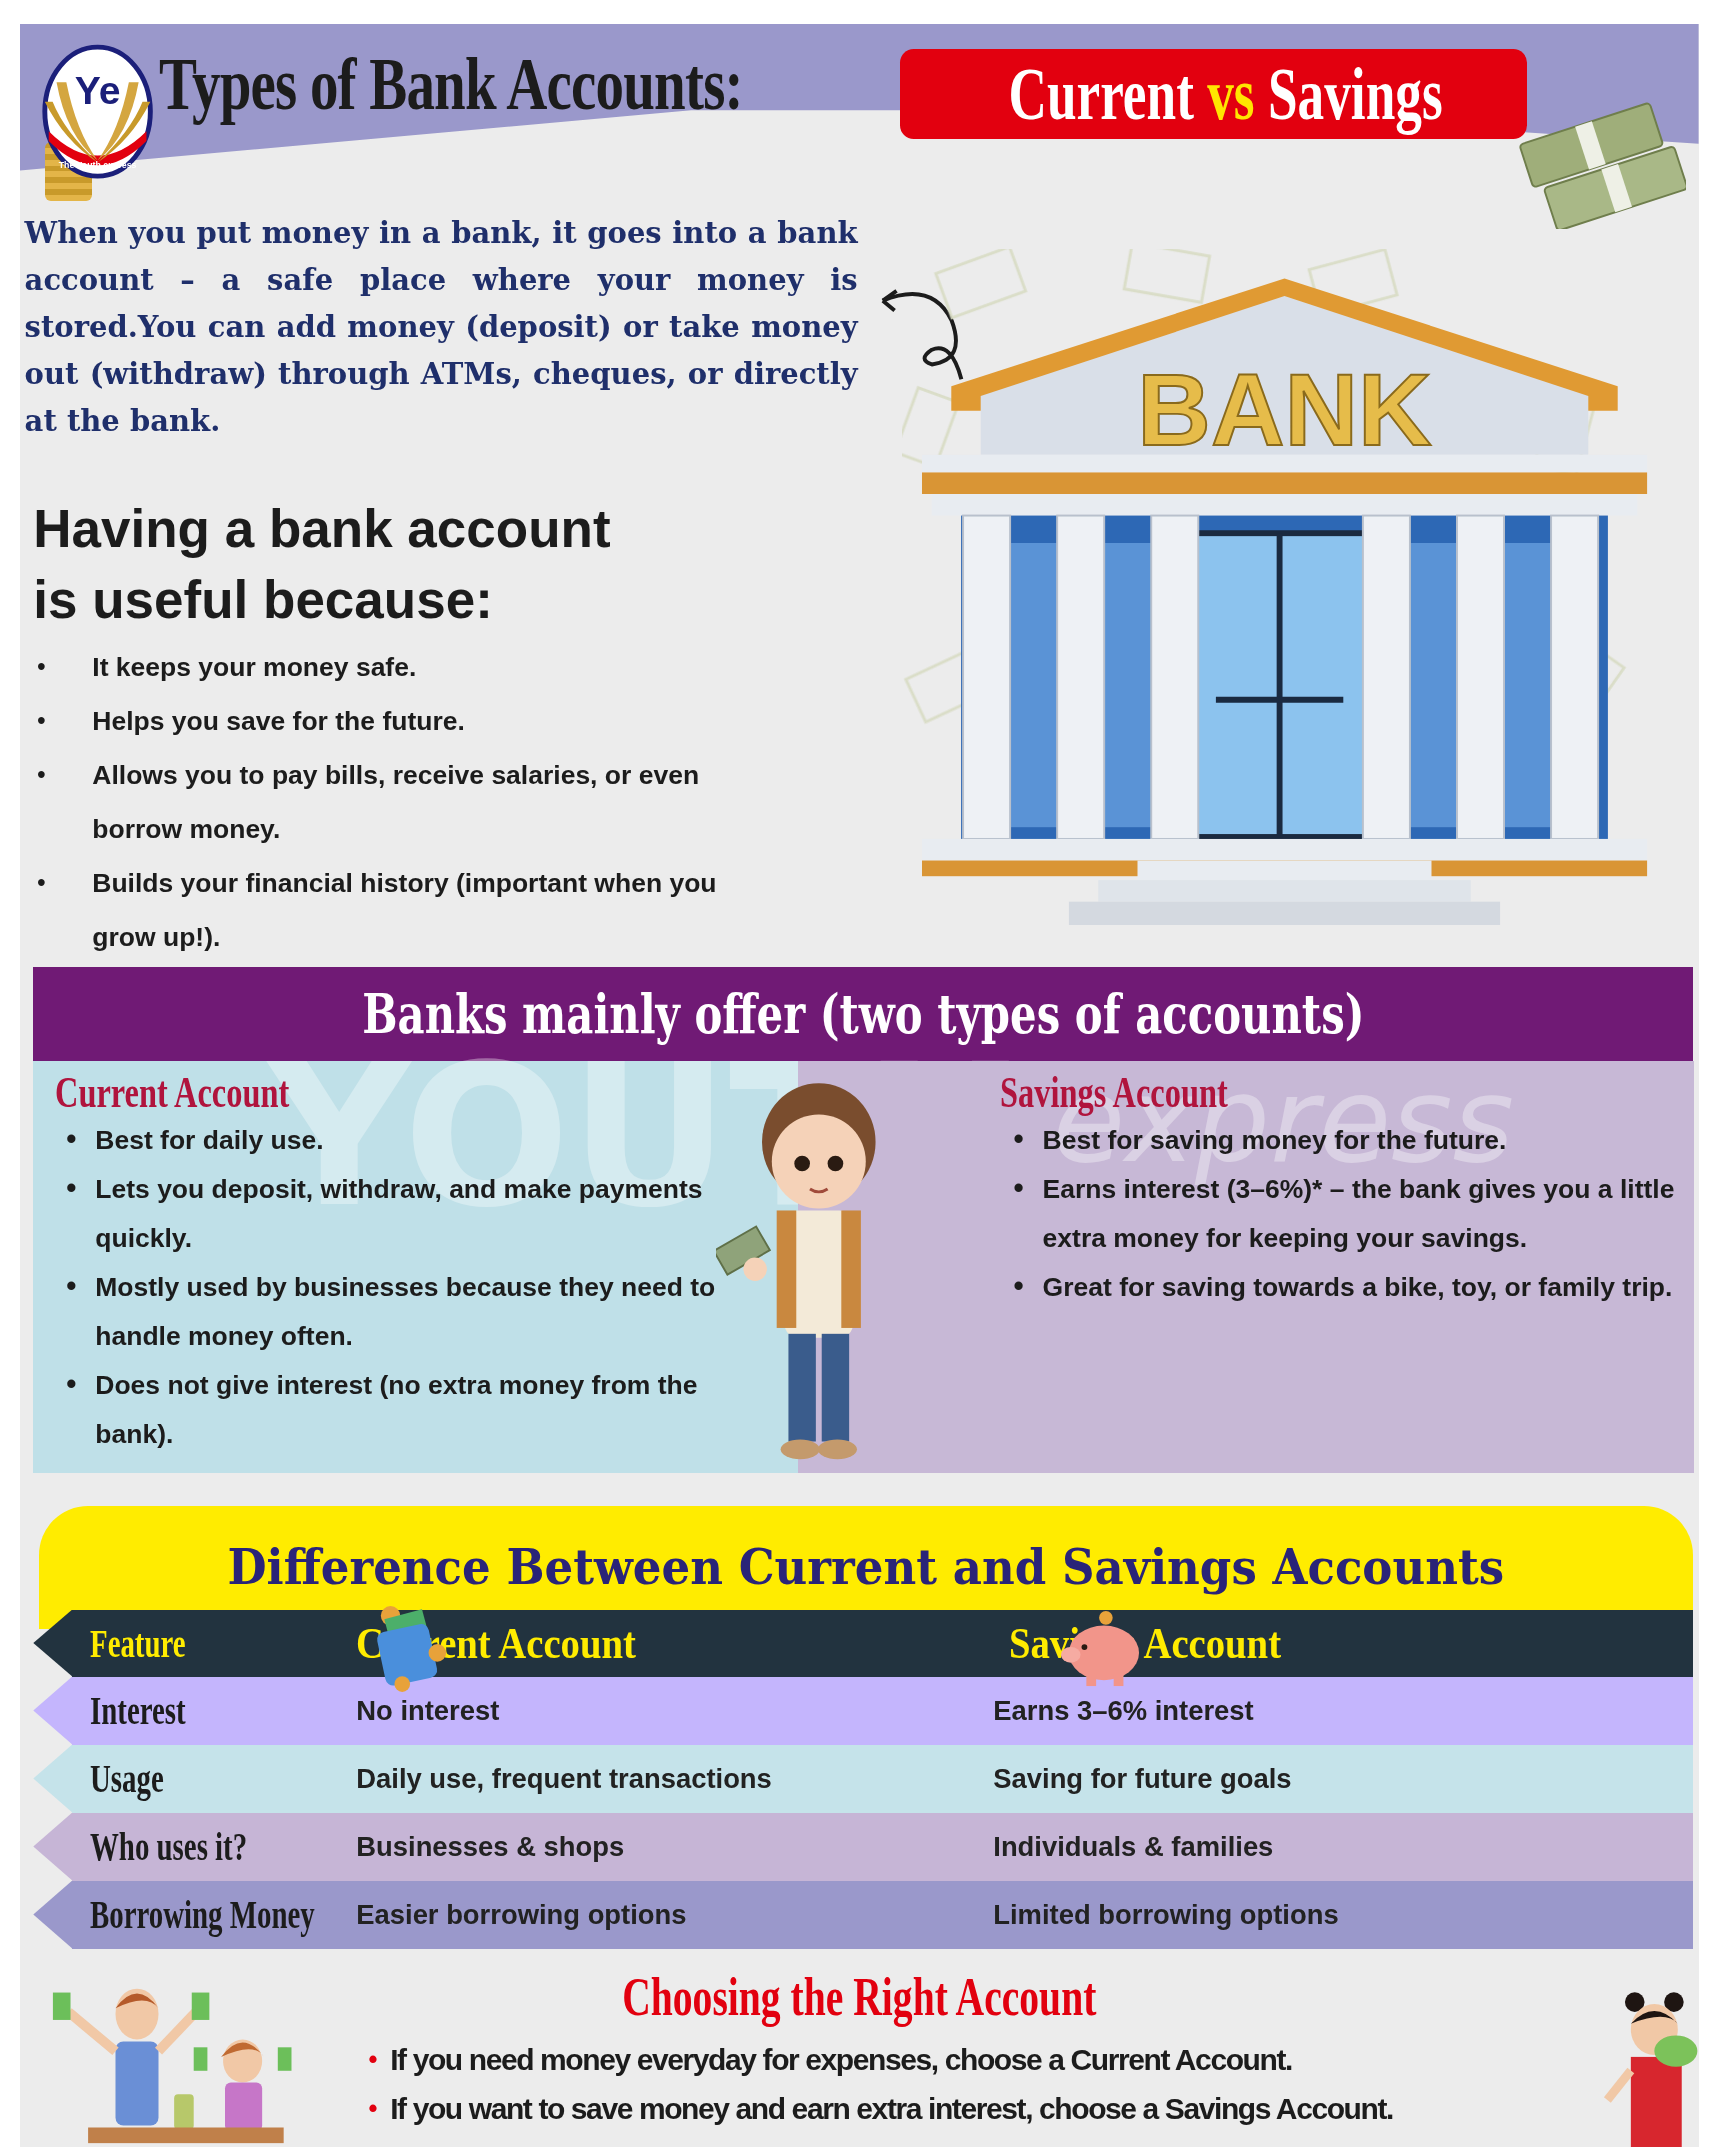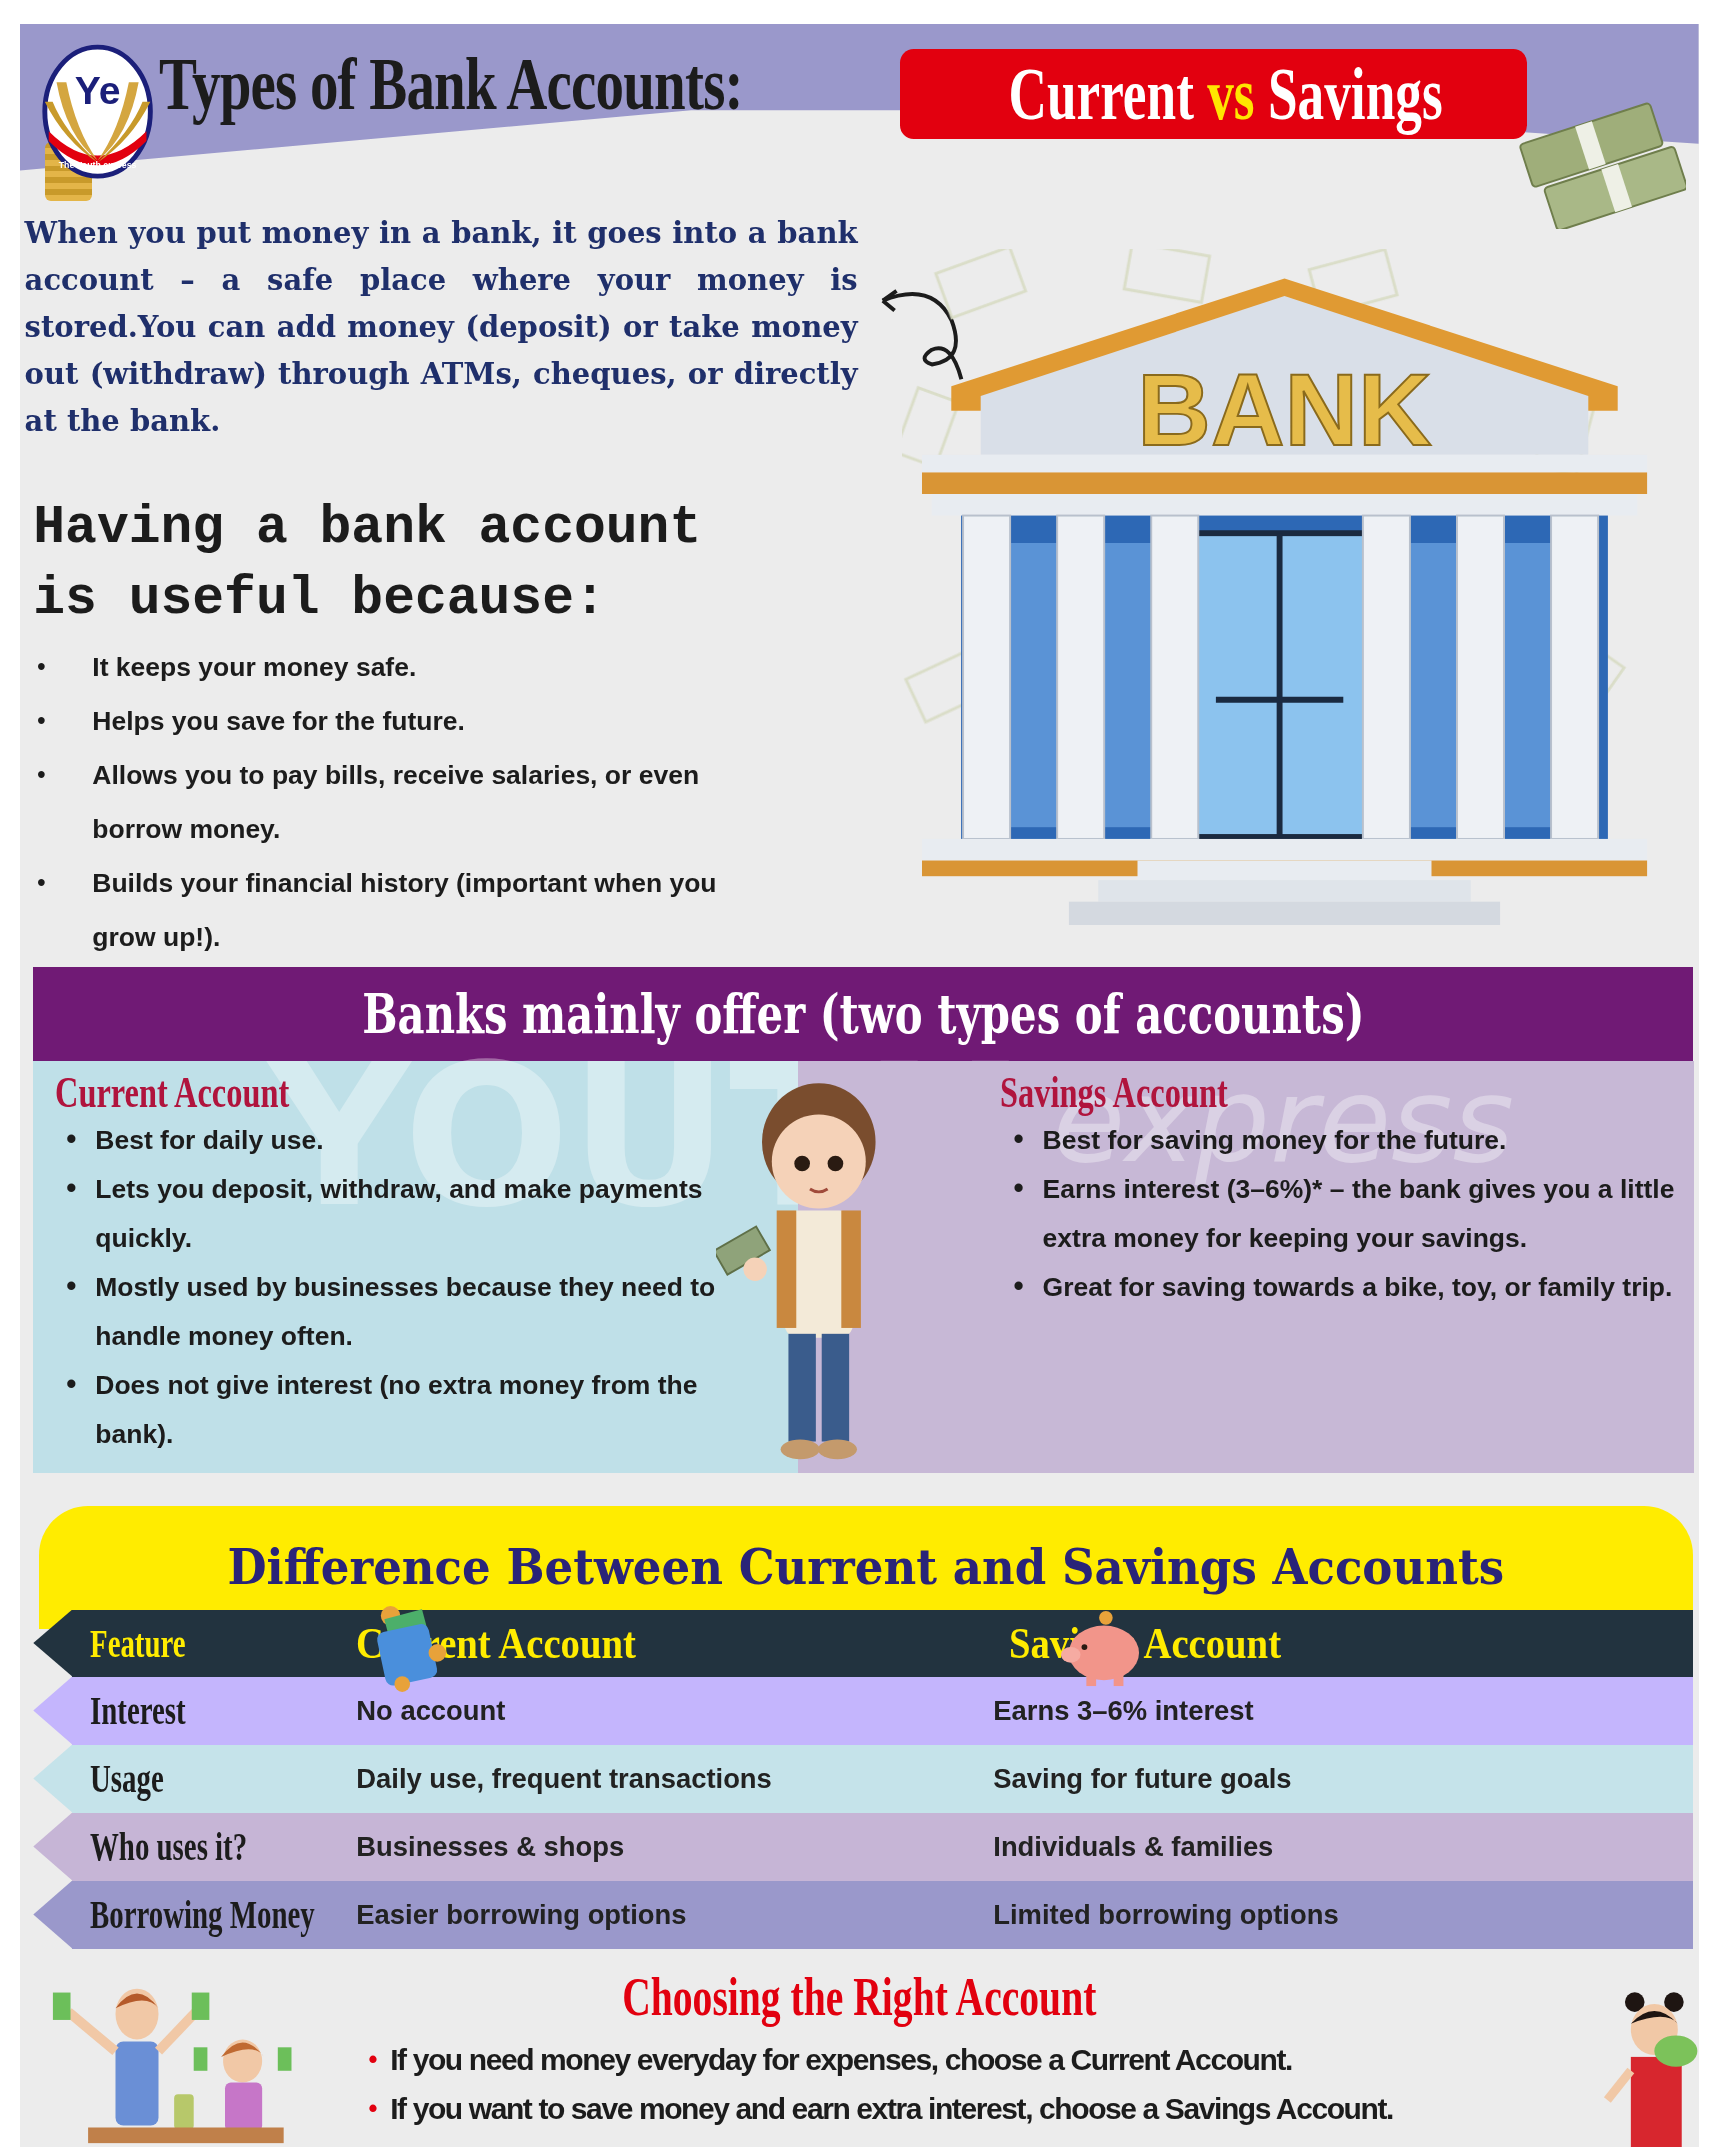--- a/index.html
+++ b/index.html
@@ -22,21 +22,21 @@
   
   .logo { position: absolute; left: 17.6px; top: 19.6px; width: 129px; height: 147px; }
   .logo-coins { position: absolute; left: 25.5px; top: 118px; width: 47px; height: 59px; background: repeating-linear-gradient(#c89a2a 0 5.9px, #e3b548 5.9px 11.8px); border-radius: 5.9px; }
 
   
   .money-stack { position: absolute; left: 1490px; top: 78px; width: 176px; height: 127px; }
 
   
   .intro { position: absolute; left: 5px; top: 186px; width: 833px; font-family: "DejaVu Serif", serif; font-weight: bold;
     font-size: 29px; line-height: 47px; color: #1f2f6b; text-align: justify; }
-  .having { position: absolute; left: 13.7px; top: 469px; width: 686px; font-family: Liberation Mono, monospace; font-weight: bold;
+  .having { position: absolute; left: 13.7px; top: 469px; width: 686px; font-family: Liberation Sans, sans-serif; font-weight: bold;
     font-size: 53px; line-height: 71px; color: #1c1c1c; }
   .benefits { position: absolute; left: 13.7px; top: 616px; width: 784px; list-style: none; }
   .benefits li { position: relative; padding-left: 59px; font-family: "Liberation Sans", sans-serif; font-weight: bold;
     font-size: 26.5px; line-height: 54px; color: #1c1c1c; }
   .benefits li::before { content: "•"; position: absolute; left: 3.9px; top: 0; font-size: 23.5px; }
 
   
   .bank-wrap { position: absolute; left: 882px; top: 225px; width: 765px; height: 686px; }
   .swirl-arrow { position: absolute; left: 853px; top: 257px; width: 108px; height: 108px; }
 
@@ -259,21 +259,21 @@
   </div>
 
   <div class="table">
     <div class="trow head">
       <div class="cell-feature">Feature</div>
       <div class="cell-current">Current Account</div>
       <div class="cell-savings">Savings Account</div>
     </div>
     <div class="trow r1">
       <div class="cell-feature">Interest</div>
-      <div class="cell-current">No account</div>
+      <div class="cell-current">No interest</div>
       <div class="cell-savings">Earns 3–6% interest</div>
     </div>
     <div class="trow r2">
       <div class="cell-feature">Usage</div>
       <div class="cell-current">Daily use, frequent transactions</div>
       <div class="cell-savings">Saving for future goals</div>
     </div>
     <div class="trow r3">
       <div class="cell-feature">Who uses it?</div>
       <div class="cell-current">Businesses &amp; shops</div>

